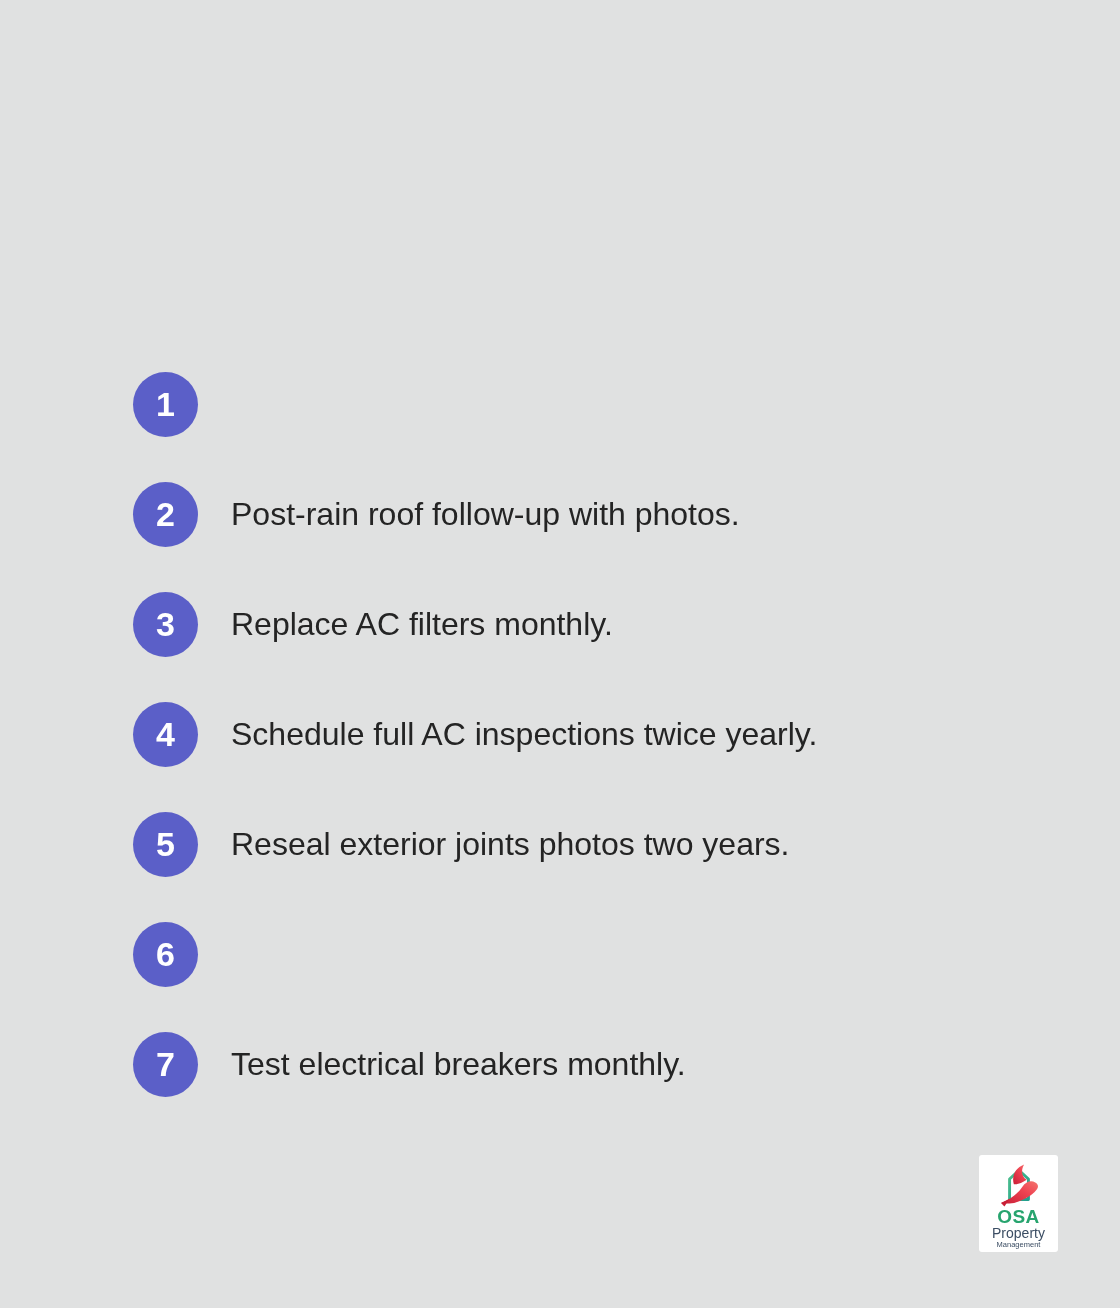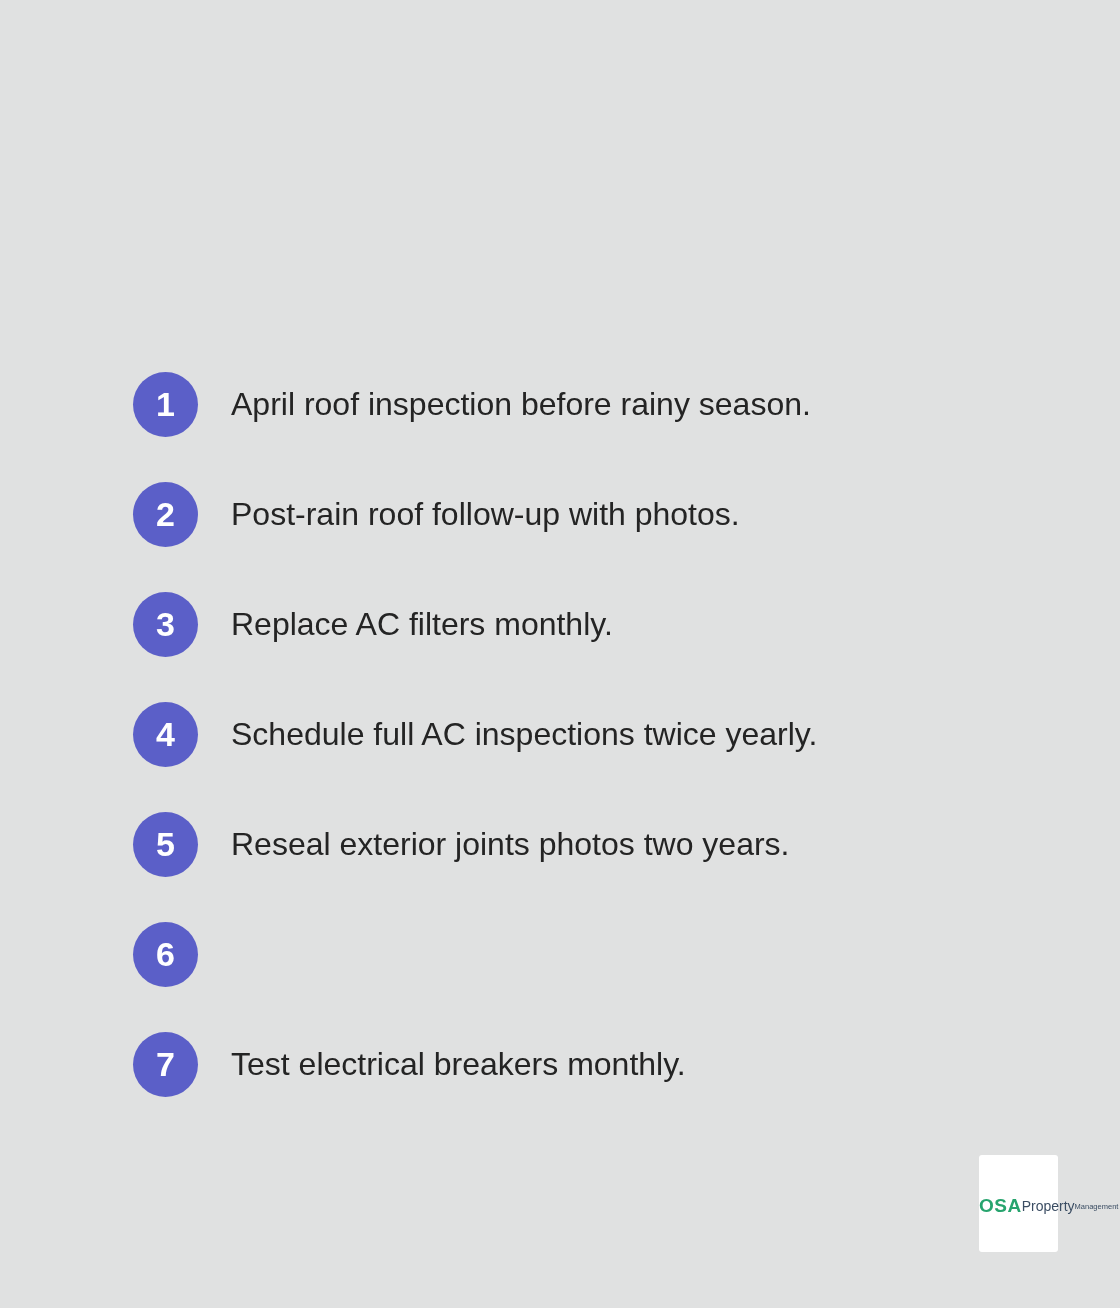--- a/index.html
+++ b/index.html
@@ -62,21 +62,21 @@
   }
   .logo-card {
     position: absolute;
     right: 62px;
     bottom: 56px;
     width: 79px;
     height: 97px;
     background: var(--logo-card);
     border-radius: 3px;
     display: flex;
-    flex-direction: row;
+    flex-direction: column;
     align-items: center;
     padding-top: 6px;
   }
   .logo-icon { width: 52px; height: 48px; }
   .logo-brand {
     font-size: 19px;
     font-weight: 700;
     letter-spacing: 0.5px;
     color: var(--logo-brand);
     line-height: 20px;
@@ -99,21 +99,20 @@
 
 <h1 class="title">
   <br>
 </h1>
 
 <div class="list">
   <div class="row">
     <div class="badge">
         <span>1</span>
       </div>
-    <div class="item-text">April roof inspection before rainy season.</div>
   </div>
   <div class="row">
     <div class="badge">
         <span>2</span>
       </div>
     <div class="item-text">Post-rain roof follow-up with photos.</div>
   </div>
   <div class="row">
     <div class="badge">
         <span>3</span>

